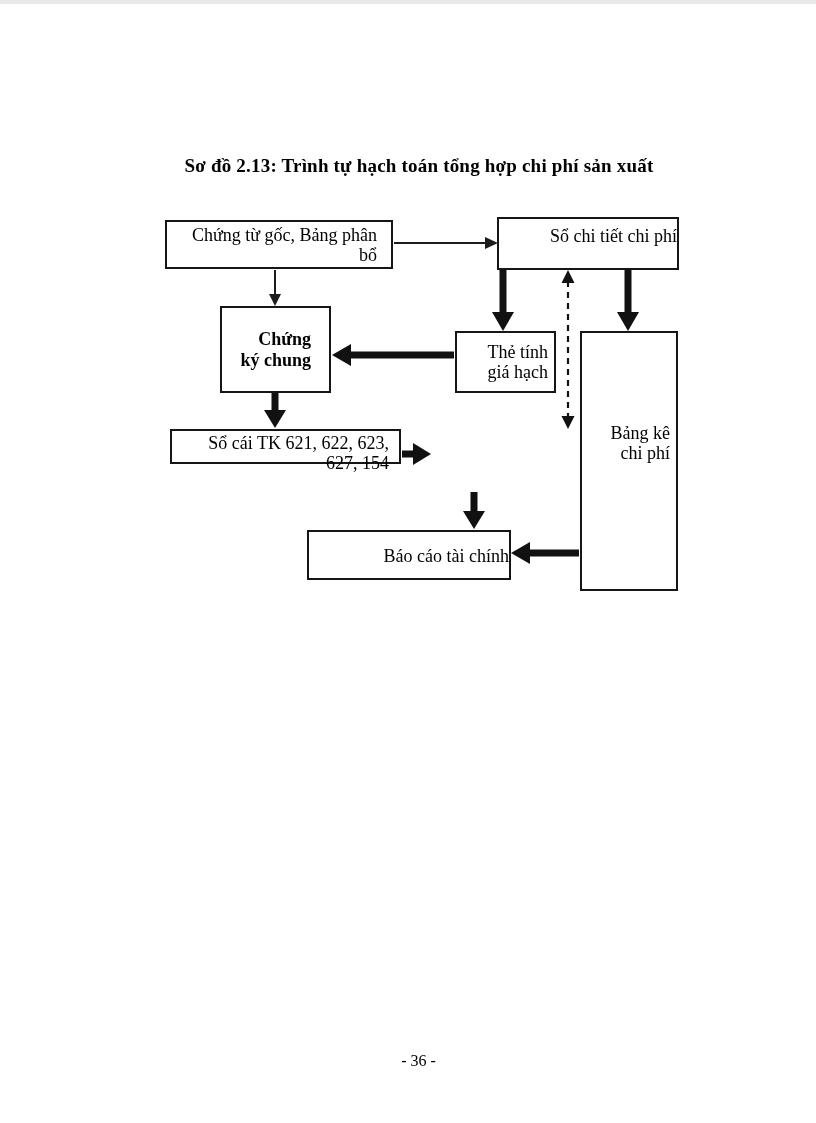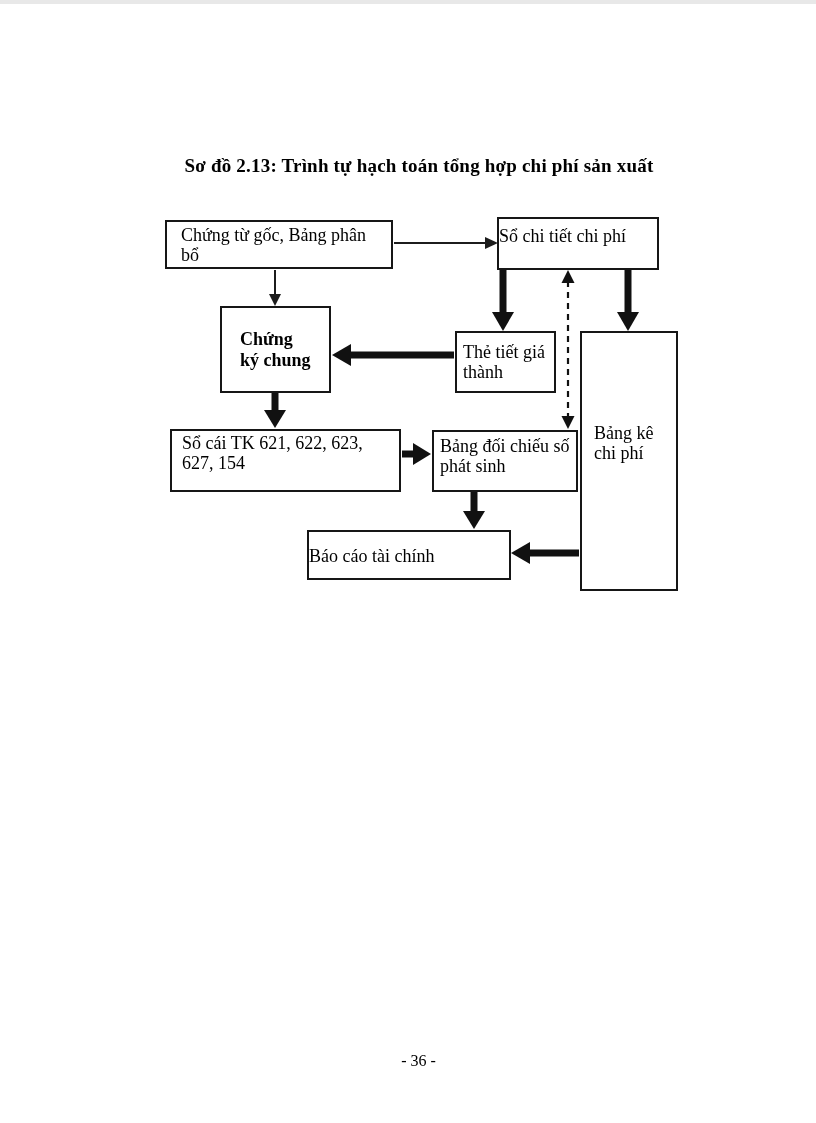--- a/index.html
+++ b/index.html
@@ -22,37 +22,37 @@
     text-align: center;
     padding-left: 22px;
     font-size: 19px;
     font-weight: bold;
     letter-spacing: 0.2px;
   }
   .node {
     position: absolute;
     border: 2px solid #161616;
     background: #ffffff;
-    text-align: left;
+    text-align: right;
     font-size: 18px;
     line-height: 1.13;
     z-index: 2;
   }
   .node.v-center {
     display: flex;
     align-items: center;
     justify-content: center;
   }
   
   #node-chung-tu       { left: 165px; top: 216px; width: 228px; height: 49px; padding: 3px 14px 0 14px; }
-  #node-so-chi-tiet    { left: 497px; top: 213px; width: 162px; height: 53px; padding-top: 7px; }
+  #node-so-chi-tiet    { left: 497px; top: 213px; width: 182px; height: 53px; padding-top: 7px; }
   #node-nhat-ky-chung  { left: 220px; top: 302px; width: 111px; height: 87px; font-weight: bold; padding: 0 18px; }
   #node-the-tinh       { left: 455px; top: 327px; width: 101px; height: 62px; padding: 0 6px; }
   #node-bang-ke        { left: 580px; top: 327px; width: 98px; height: 260px; padding: 90px 6px 0 12px; }
-  #node-so-cai         { left: 170px; top: 425px; width: 231px; height: 63px; padding: 2px 10px 0 10px; }
+  #node-so-cai         { left: 170px; top: 425px; width: 231px; height: 35px; padding: 2px 10px 0 10px; }
   #node-bang-doi-chieu { left: 432px; top: 426px; width: 146px; height: 62px; padding: 4px 6px 0 6px; }
   #node-bao-cao        { left: 307px; top: 526px; width: 204px; height: 50px; padding-top: 14px; }
   .arrow-layer {
     position: absolute;
     left: 0; top: 0;
     width: 816px;
     height: 1123px;
     z-index: 1;
   }
   .arrow-layer line, .arrow-layer polygon { shape-rendering: geometricPrecision; }
@@ -126,25 +126,24 @@
       <polygon points="511,549 530,538 530,560" fill="#111"></polygon>
     </g>
   </svg>
 
   <div class="node" id="node-chung-tu">Chứng từ gốc, Bảng phân bổ</div>
 
   <div class="node" id="node-so-chi-tiet">Sổ chi tiết chi phí</div>
 
   <div class="node v-center" id="node-nhat-ky-chung">Chứng ký chung</div>
 
-  <div class="node v-center" id="node-the-tinh">Thẻ tiết giá thành</div>
+  <div class="node v-center" id="node-the-tinh">Thẻ tính giá hạch</div>
 
   <div class="node" id="node-bang-ke">Bảng kê chi phí</div>
 
   <div class="node" id="node-so-cai">Sổ cái TK 621, 622, 623, 627, 154</div>
 
-  <div class="node" id="node-bang-doi-chieu">Bảng đối chiếu số phát sinh</div>
 
   <div class="node" id="node-bao-cao">Báo cáo tài chính</div>
 
   <div class="page-number">- 36 -</div>
 
 </div>
 
 </body></html>

